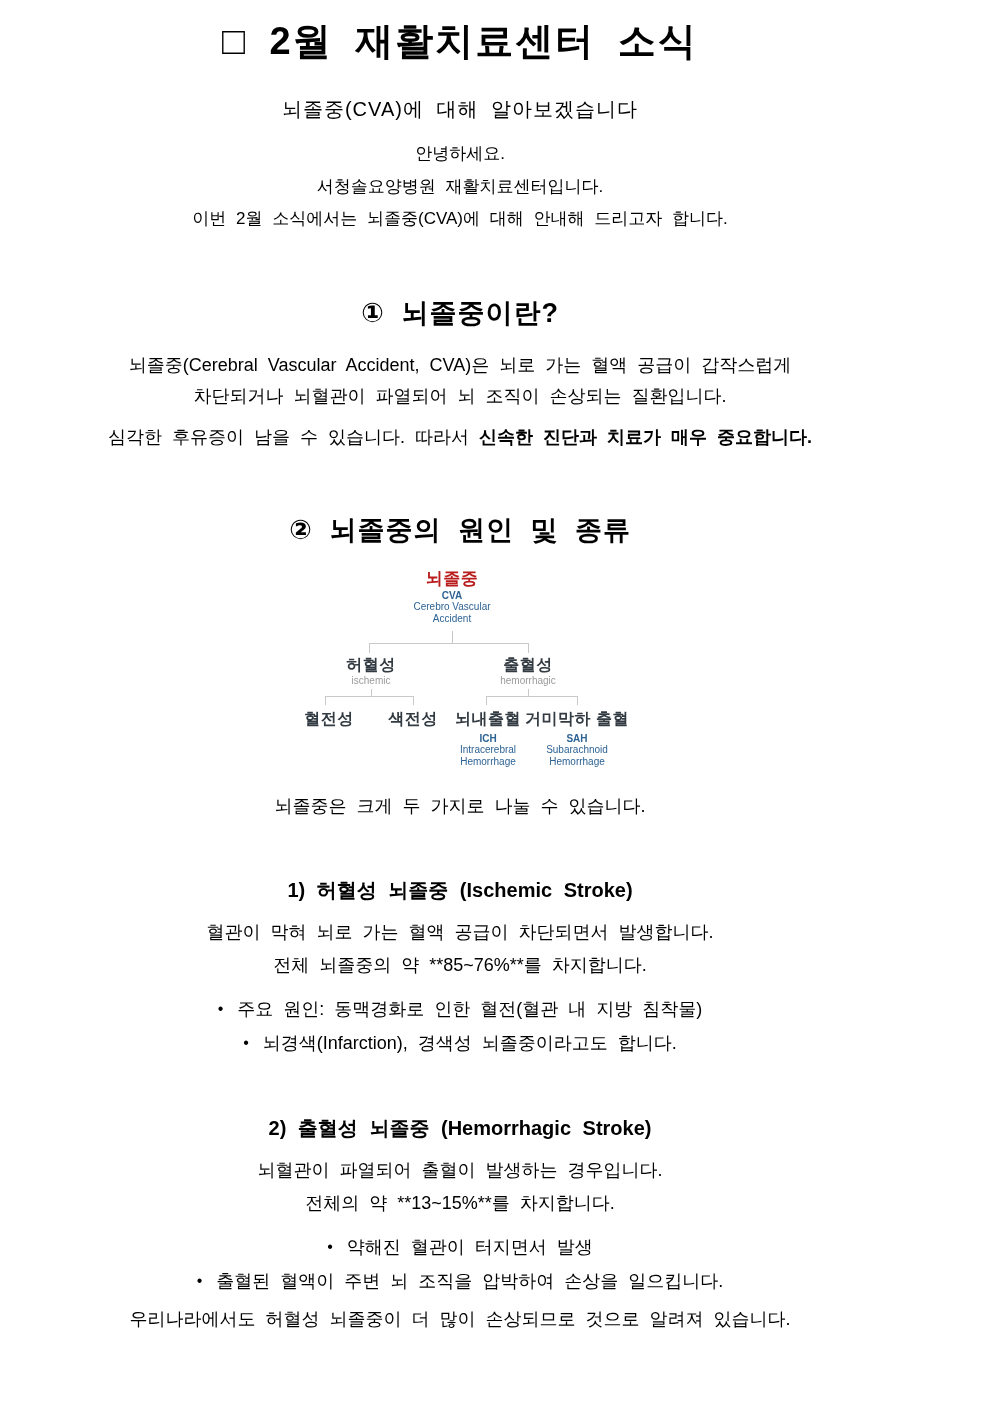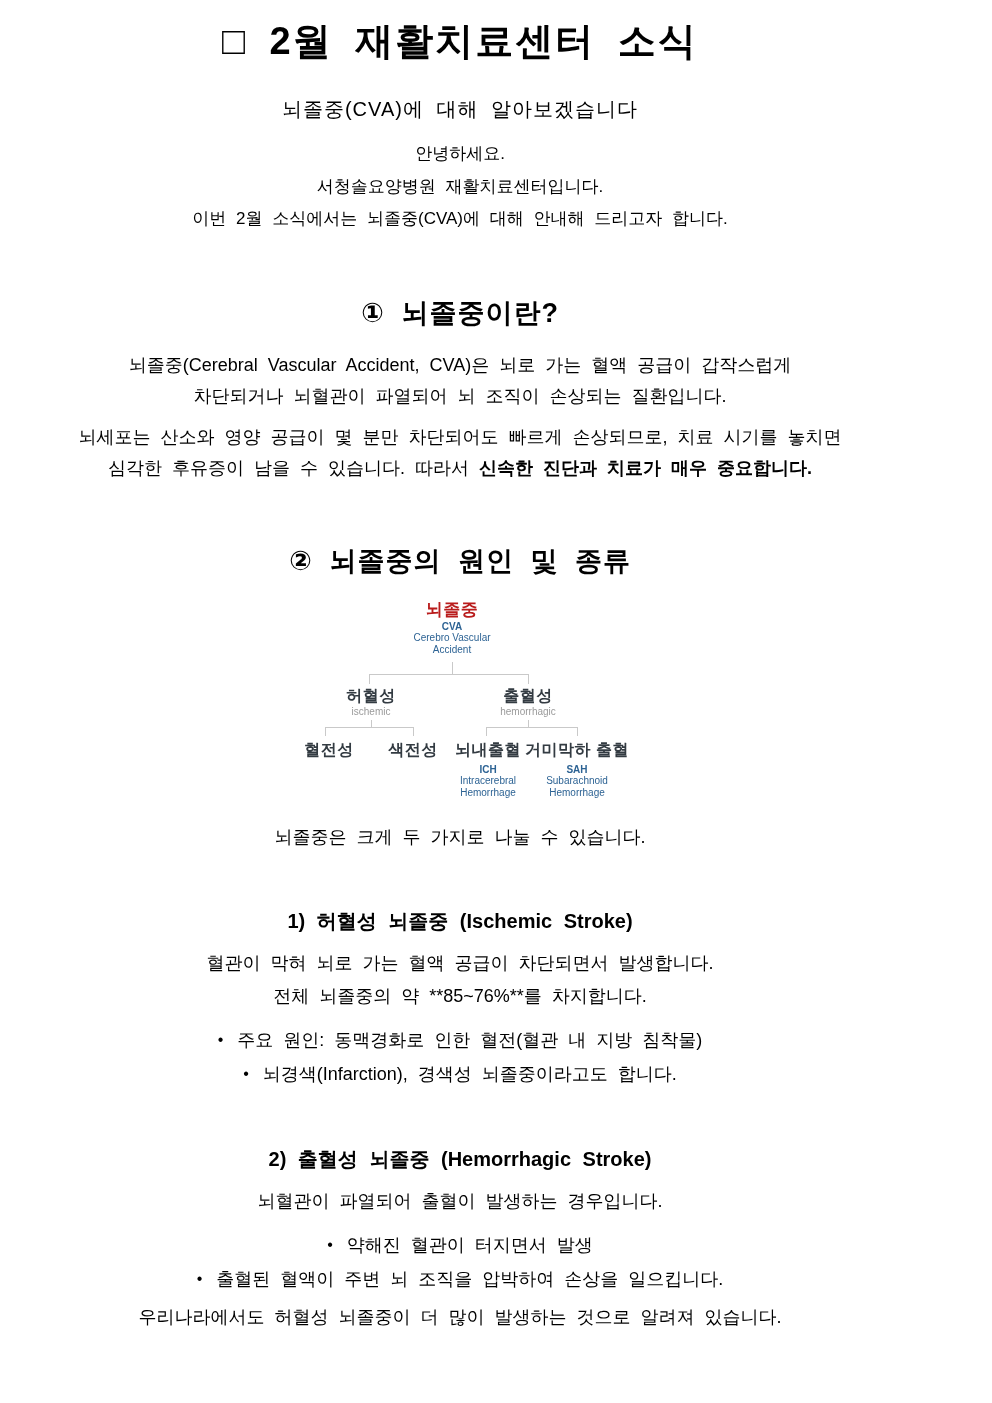--- a/index.html
+++ b/index.html
@@ -71,21 +71,20 @@
   </div>
 
   <div class="sec-heading">① 뇌졸중이란?</div>
 
   <div class="para">
     <div class="para-line">뇌졸중(Cerebral Vascular Accident, CVA)은 뇌로 가는 혈액 공급이 갑작스럽게</div>
     <div class="para-line">차단되거나 뇌혈관이 파열되어 뇌 조직이 손상되는 질환입니다.</div>
   </div>
 
   <div class="para">
-    <div class="para-line">뇌세포는 산소와 영양 공급이 몇 분만 차단되어도 빠르게 손상되므로, 치료 시기를 놓치면</div>
     <div class="para-line"><span>심각한 후유증이 남을 수 있습니다. 따라서 </span><span class="bold-inline">신속한 진단과 치료가 매우 중요합니다.</span></div>
   </div>
 
   <div class="sec-heading">② 뇌졸중의 원인 및 종류</div>
 
   <div class="diagram">
 
     <div class="dg-node dg-kr-root" style="left:157px;top:0;">뇌졸중</div>
     <div class="dg-node dg-sub-blue" style="left:157px;top:23px;">
       <span class="first">CVA</span>
@@ -140,21 +139,22 @@
     <div class="body-line">전체 뇌졸중의 약 **85~76%**를 차지합니다.</div>
   </div>
   <div class="bullets">
     <div class="bullet-item"><span class="bullet-dot">•</span><span>주요 원인: 동맥경화로 인한 혈전(혈관 내 지방 침착물)</span></div>
     <div class="bullet-item"><span class="bullet-dot">•</span><span>뇌경색(Infarction), 경색성 뇌졸중이라고도 합니다.</span></div>
   </div>
 
   <div class="sub-heading">2) 출혈성 뇌졸중 (Hemorrhagic Stroke)</div>
   <div>
     <div class="body-line">뇌혈관이 파열되어 출혈이 발생하는 경우입니다.</div>
+    <div class="body-line">전체의 약 **13~15%**를 차지합니다.</div>
   </div>
   <div class="bullets">
     <div class="bullet-item"><span class="bullet-dot">•</span><span>약해진 혈관이 터지면서 발생</span></div>
     <div class="bullet-item"><span class="bullet-dot">•</span><span>출혈된 혈액이 주변 뇌 조직을 압박하여 손상을 일으킵니다.</span></div>
   </div>
 
-  <div class="footer-line">우리나라에서도 허혈성 뇌졸중이 더 많이 발생하는 것으로 알려져 있습니다.</div>
+  <div class="footer-line">우리나라에서도 허혈성 뇌졸중이 더 많이 손상되므로 것으로 알려져 있습니다.</div>
 
 </div>
 
 </body></html>

